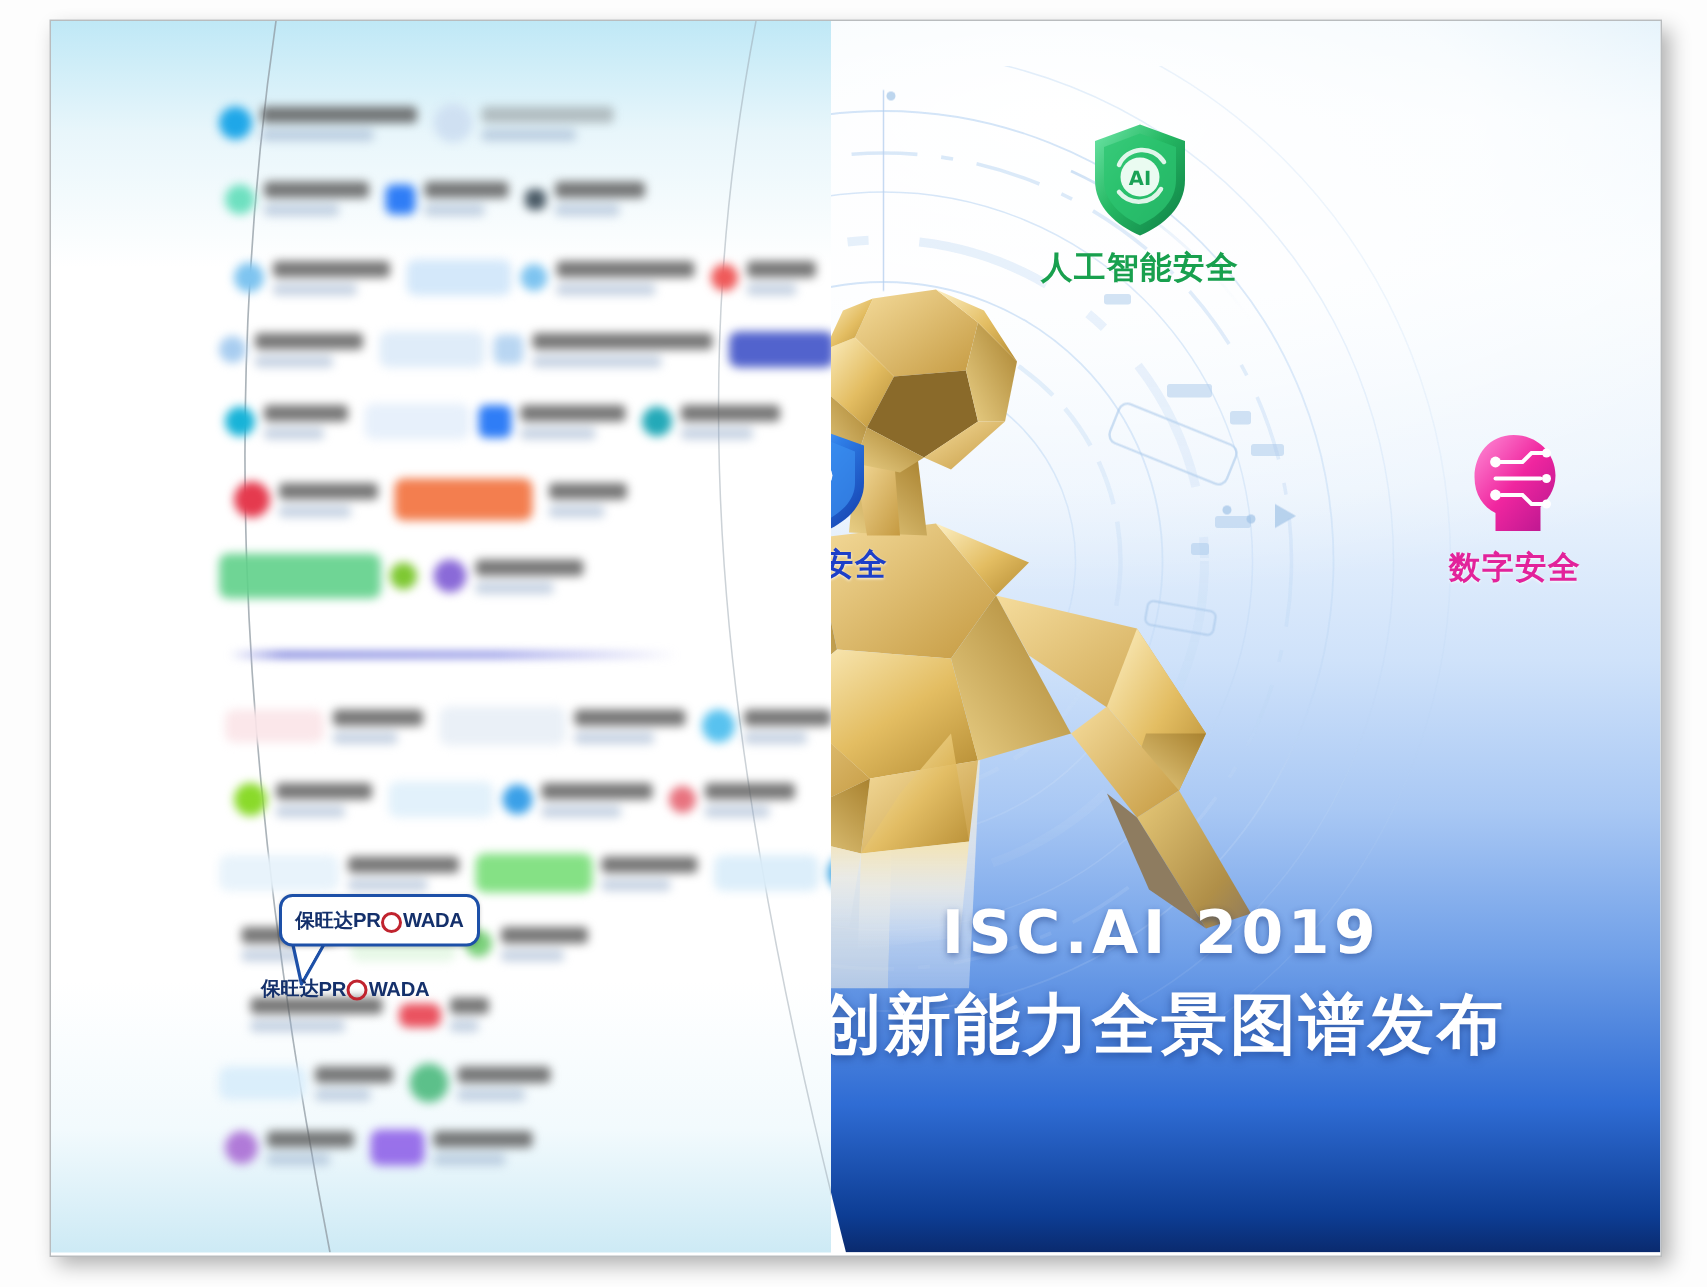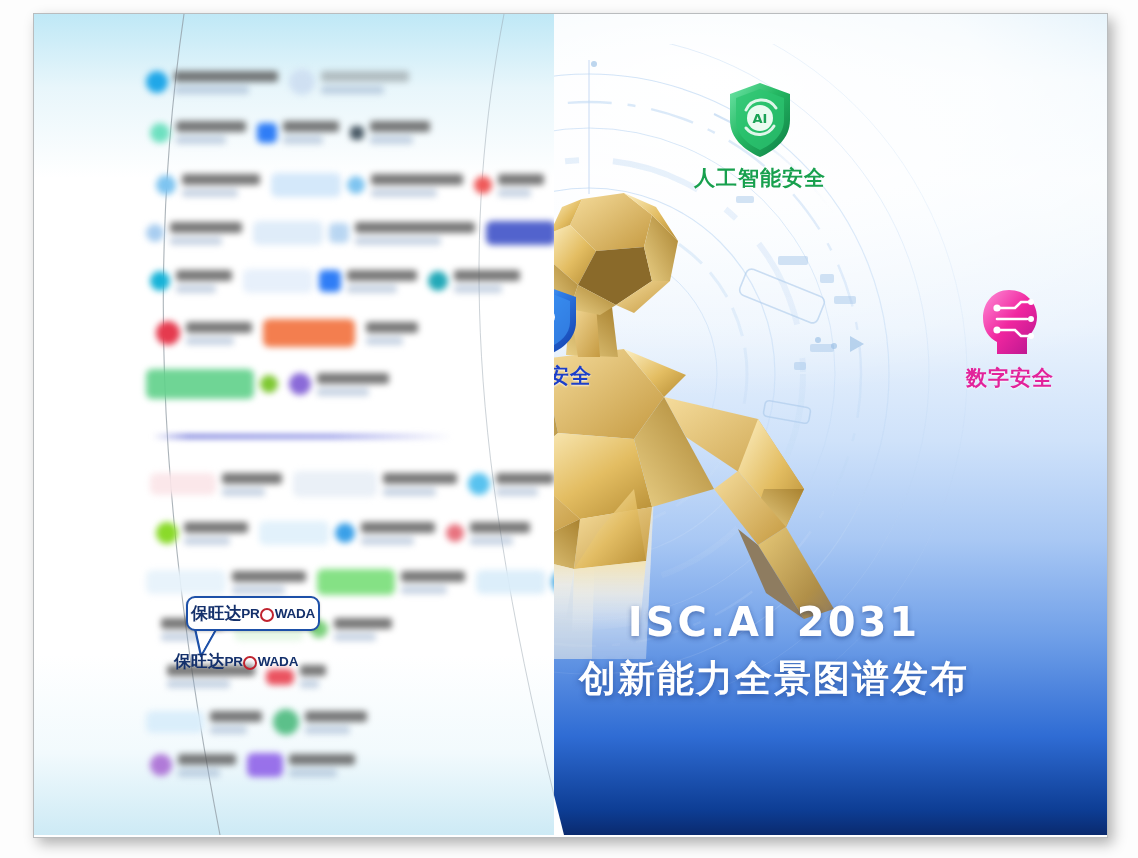--- a/index.html
+++ b/index.html
@@ -49,21 +49,21 @@
     position:absolute;left:152px;top:582px;width:130px;height:31px;
     background:#ffffff;border:2.2px solid #1d50a8;border-radius:9px;
     display:flex;align-items:center;justify-content:center;
     box-shadow:0 1px 3px rgba(0,0,0,.18);z-index:6;
   }
   .callout-tail{position:absolute;left:158px;top:610px;z-index:5;}
   .brand{
     font-size:13.5px;font-weight:bold;color:#14306b;letter-spacing:-.2px;
     display:flex;align-items:center;white-space:nowrap;
   }
-  .brand .cn{font-family:"DejaVu Sans",sans-serif;font-size:17px;}
+  .brand .cn{font-family:"DejaVu Sans",sans-serif;font-size:13px;}
   .brand .o-mark{
     display:inline-block;width:10px;height:10px;border-radius:50%;
     border:2.4px solid #c0232e;margin:0 .5px;position:relative;top:1px;
   }
   .brand-under{
     position:absolute;left:140px;top:636px;z-index:5;
     font-size:12.5px;font-weight:bold;color:#14306b;
   }
 
   
@@ -98,21 +98,21 @@
   #node-ai .cap{color:#e2239b;}
 
   
   .titles{position:absolute;left:430px;top:585px;width:620px;text-align:center;}
   .t-en{
     font-size:40px;font-weight:bold;color:#ffffff;letter-spacing:3px;
     font-family:"DejaVu Sans",sans-serif;
     text-shadow:0 2px 5px rgba(10,40,110,.45);
   }
   .t-cn{
-    margin-top:9px;font-size:37px;font-weight:bold;color:#ffffff;letter-spacing:2px;
+    margin-top:9px;font-size:44px;font-weight:bold;color:#ffffff;letter-spacing:2px;
     font-family:Liberation Serif, serif;
     text-shadow:0 2px 6px rgba(10,40,110,.5);
   }
 </style>
 </head>
 <body>
 
 <div id="page">
   <div class="slide">
 
@@ -306,21 +306,21 @@
               <circle cx="22" cy="44" r="3.6"></circle>
             <circle cx="56" cy="16" r="3"></circle>
               <circle cx="56" cy="50" r="3"></circle>
               <circle cx="56" cy="33" r="3"></circle>
           </g>
         </svg>
         <div class="cap">数字安全</div>
       </div>
 
       <div class="titles">
-        <div class="t-en">ISC.AI 2031</div>
+        <div class="t-en">ISC.AI 2019</div>
         <div class="t-cn">创新能力全景图谱发布</div>
       </div>
     </div>
 
     <div class="left-pane">
       <svg class="left-curve" viewBox="0 0 520 821">
         <path d="M 150 0 C 118 220, 118 470, 186 821" fill="none" stroke="#8f9aa2" stroke-width="1.1" opacity=".75"></path>
         <path d="M 470 0 C 430 210, 430 430, 530 821" fill="none" stroke="#9aa6b0" stroke-width="1" opacity=".5"></path>
       </svg>
 

